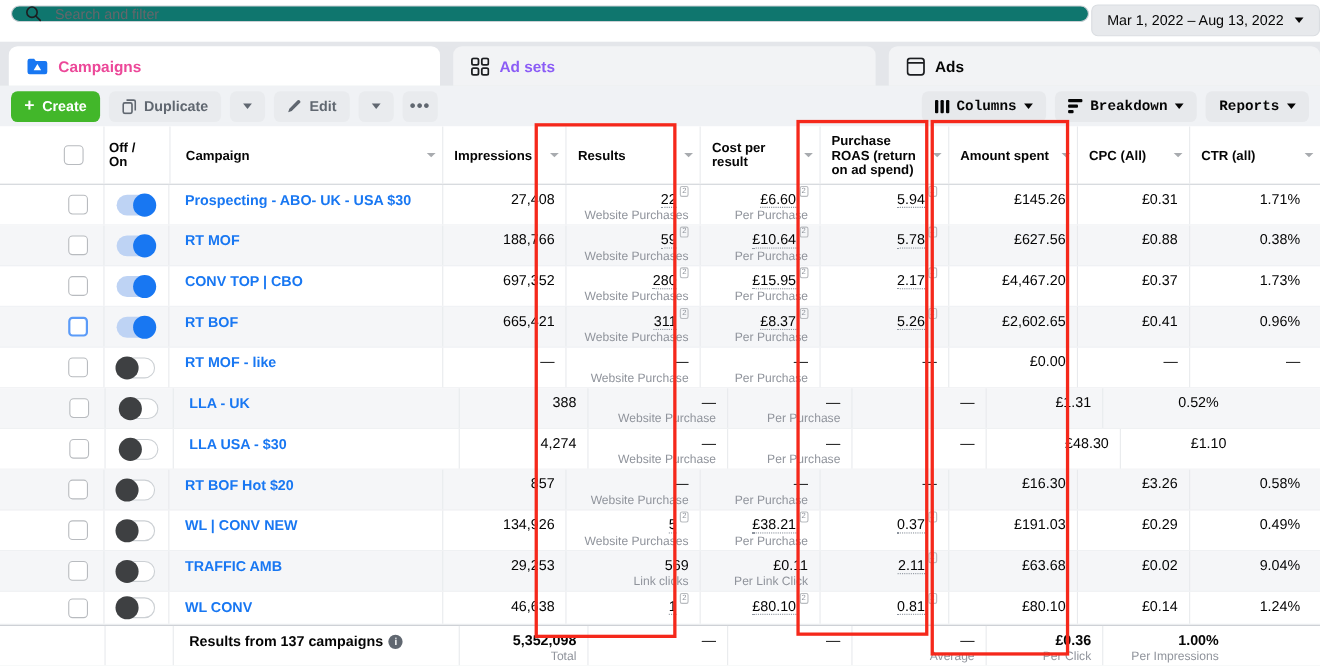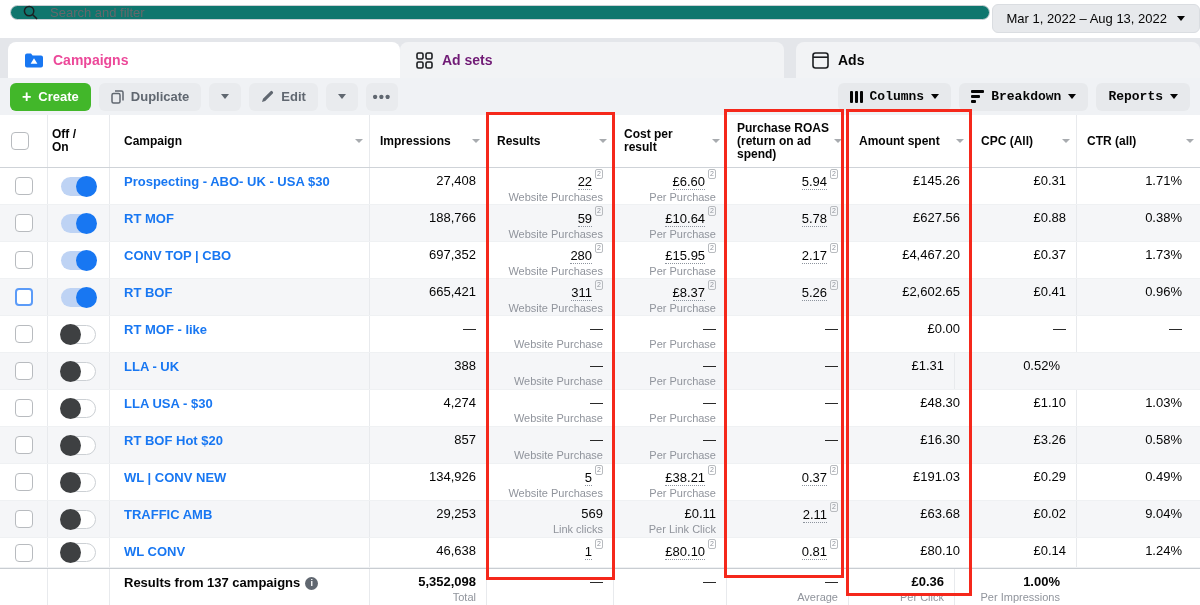--- a/index.html
+++ b/index.html
@@ -13,21 +13,21 @@
   .search input{border:none;outline:none;flex:1;font-size:13px;color:#1c1e21;background:transparent;font-family:inherit;}
   .search input::placeholder{color:#65676b;}
   .datebtn{position:absolute;right:0;top:4px;height:29px;background:#e7e9ec;border:1px solid #dadde1;
     border-radius:6px;display:flex;align-items:center;padding:0 14px;font-size:13px;color:#050505;gap:10px;box-sizing:border-box;}
 
   
   .tabrow{position:absolute;top:38px;left:0;right:0;height:40px;background:#e4e6ea;display:flex;}
   .tab{margin-top:4px;height:36px;display:flex;align-items:center;gap:9px;padding:0 16px;
     font-size:14px;font-weight:bold;border-radius:8px 8px 0 0;box-sizing:border-box;cursor:pointer;}
   .tab-campaigns{margin-left:8px;width:392px;background:#fff;color:#ec4899;}
-  .tab-adsets{width:384px;background:#f2f3f5;color:#701a75;}
+  .tab-adsets{margin-left:12px;width:384px;background:#f2f3f5;color:#8b5cf6;}
   .tab-ads{margin-left:12px;flex:1;background:#f2f3f5;color:#050505;}
 
   
   .toolbar{position:absolute;top:78px;left:0;right:0;height:37px;background:#f0f2f5;display:flex;
     align-items:center;padding:0 10px;gap:8px;box-sizing:border-box;}
   .btn{height:28px;border-radius:6px;display:inline-flex;align-items:center;gap:7px;padding:0 12px;
     font-size:13px;font-weight:bold;border:none;cursor:pointer;box-sizing:border-box;white-space:nowrap;font-family:inherit;}
   .btn-create{background:#42b72a;color:#fff;}
   .btn-gray{background:#e9ebee;color:#606770;}
   .btn-caret{width:32px;justify-content:center;padding:0;}
@@ -38,21 +38,21 @@
   .plus{font-size:16px;font-weight:bold;line-height:1;}
   .dots{font-size:15px;letter-spacing:1px;color:#606770;font-weight:bold;}
   .cols-icon{display:inline-flex;gap:2px;}
   .cols-icon i{width:3px;height:12px;background:#050505;border-radius:1px;}
   .bd-icon{display:inline-flex;flex-direction:column;gap:2px;align-items:flex-start;}
   .bd-icon i{display:block;height:3px;background:#050505;border-radius:1px;}
   .bd-icon i:nth-child(1){width:13px;}.bd-icon i:nth-child(2){width:9px;}.bd-icon i:nth-child(3){width:5px;}
 
   
   .table{position:absolute;top:115px;left:0;width:1200px;bottom:0;background:#fff;font-size:13px;color:#050505;}
-  .trow{display:flex;box-sizing:border-box;}
+  .trow{display:flex;box-sizing:border-box;padding-left:48px;}
   .cell{box-sizing:border-box;border-right:1px solid #e8eaed;padding:0 10px;position:relative;overflow:hidden;}
   .cell:last-child{border-right:none;}
   .c-check{width:48px;}.c-toggle{width:62px;padding:0 4px;}.c-camp{width:260px;padding:0 14px;}
   .c-imp{width:117px;}.c-res{width:127px;}.c-cpr{width:113px;}.c-roas{width:122px;}
   .c-spent{width:122px;}.c-cpc{width:106px;}.c-ctr{width:123px;padding-right:18px;}
   .thead{height:53px;border-bottom:1px solid #cfd3d8;font-weight:bold;font-size:12px;background:#fff;}
   .thead .cell{display:flex;align-items:center;line-height:13px;padding-right:18px;}
   .scaret{position:absolute;right:6px;top:50%;margin-top:-2px;width:0;height:0;
     border-left:4px solid transparent;border-right:4px solid transparent;border-top:4px solid #a8abaf;}
   .brow{height:37px;border-bottom:1px solid #eff1f3;}
@@ -470,23 +470,20 @@
     </div>
     <div class="cell c-roas num">
       <div class="line"><span class="val f-roas">—</span></div>
     </div>
     <div class="cell c-spent num">
       <div class="line"><span class="val">£48.30</span></div>
     </div>
     <div class="cell c-cpc num">
       <div class="line"><span class="val">£1.10</span></div>
     </div>
-    <div class="cell c-ctr num">
-      <div class="line"><span class="val">1.03%</span></div>
-    </div>
   </div>
         <div class="trow brow alt">
     <div class="cell c-check cc">
       <span class="checkbox"></span>
     </div>
     <div class="cell c-toggle cc">
       <span class="toggle off">
               <span class="knob"></span>
             </span>
     </div>

